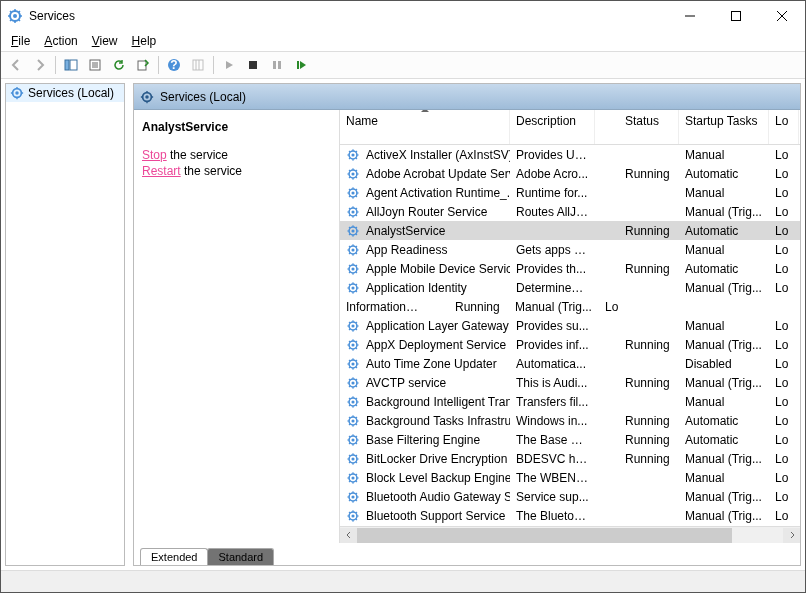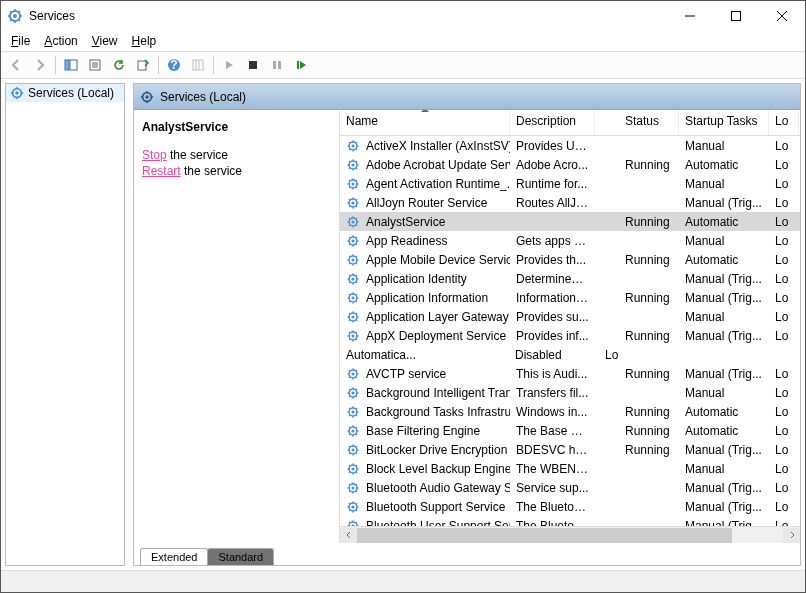--- a/index.html
+++ b/index.html
@@ -29,21 +29,21 @@
 .hdr-row { height: 26px; background: linear-gradient(#c6d9ec, #9fbcd9); display: flex; align-items: center; padding-left: 6px; gap: 6px; color: #000; border-bottom: 1px solid #8fa8c0; }
 .hdr-row span { font-size: 12px; }
 
 .content-row { flex: 1; display: flex; overflow: hidden; }
 .detailpane { width: 205px; padding: 10px 10px 10px 8px; overflow: hidden; }
 .detailpane .stitle { font-weight: bold; margin-bottom: 14px; font-size: 12px; white-space: nowrap; }
 .detailpane a { color: #ec4899; text-decoration: underline; cursor: pointer; }
 .detailpane .line { margin-bottom: 2px; }
 
 .listwrap { flex: 1; display: flex; flex-direction: column; border-left: 1px solid #ddd; overflow: hidden; }
-.colheaders { height: 26px; display: flex; border-bottom: 1px solid #ddd; background: #fff; }
+.colheaders { height: 35px; display: flex; border-bottom: 1px solid #ddd; background: #fff; }
 .colheaders .ch { padding: 4px 6px; border-right: 1px solid #eee; white-space: nowrap; overflow: hidden; text-overflow: ellipsis; cursor: default; position: relative; }
 .colheaders .ch.sorted::after { content: ""; position: absolute; top: -2px; left: 50%; transform: translateX(-50%); border-left: 4px solid transparent; border-right: 4px solid transparent; border-bottom: 4px solid #666; }
 
 .rows { flex: 1; overflow-x: auto; overflow-y: scroll; }
 .svc-row { display: flex; align-items: center; height: 19px; white-space: nowrap; cursor: default; }
 .svc-row.sel { background: #d9d9d9; }
 .svc-row .cell { padding: 0 6px; overflow: hidden; text-overflow: ellipsis; }
 .svc-row .cell.name { display: flex; align-items: center; gap: 4px; }
 .sicon { width: 16px; flex-shrink: 0; display: flex; align-items: center; }
 
@@ -338,30 +338,20 @@
                   </svg>
                 </span>
                 <span>Application Identity</span>
               </div>
               <div class="cell w-desc">Determines ...</div>
               <div class="cell w-status"></div>
               <div class="cell w-startup">Manual (Trig...</div>
               <div class="cell w-log">Lo</div>
             </div>
             <div class="svc-row">
-              <div class="cell name w-name">
-                <span class="sicon">
-                  <svg viewBox="0 0 16 16">
-                    <circle cx="8" cy="8" r="4.5" fill="none" stroke="#4a90d9" stroke-width="1.8"></circle>
-                    <circle cx="8" cy="8" r="1.8" fill="#4a90d9"></circle>
-                    <path d="M8 1.5v2M8 12.5v2M1.5 8h2M12.5 8h2M3.4 3.4l1.4 1.4M11.2 11.2l1.4 1.4M3.4 12.6l1.4-1.4M11.2 4.8l1.4-1.4" stroke="#4a90d9" stroke-width="1.3"></path>
-                  </svg>
-                </span>
-                <span>Application Information</span>
-              </div>
               <div class="cell w-desc">Information t...</div>
               <div class="cell w-status">Running</div>
               <div class="cell w-startup">Manual (Trig...</div>
               <div class="cell w-log">Lo</div>
             </div>
             <div class="svc-row">
               <div class="cell name w-name">
                 <span class="sicon">
                   <svg viewBox="0 0 16 16">
                     <circle cx="8" cy="8" r="4.5" fill="none" stroke="#4a90d9" stroke-width="1.8"></circle>
@@ -386,20 +376,30 @@
                   </svg>
                 </span>
                 <span>AppX Deployment Service (...</span>
               </div>
               <div class="cell w-desc">Provides inf...</div>
               <div class="cell w-status">Running</div>
               <div class="cell w-startup">Manual (Trig...</div>
               <div class="cell w-log">Lo</div>
             </div>
             <div class="svc-row">
+              <div class="cell name w-name">
+                <span class="sicon">
+                  <svg viewBox="0 0 16 16">
+                    <circle cx="8" cy="8" r="4.5" fill="none" stroke="#4a90d9" stroke-width="1.8"></circle>
+                    <circle cx="8" cy="8" r="1.8" fill="#4a90d9"></circle>
+                    <path d="M8 1.5v2M8 12.5v2M1.5 8h2M12.5 8h2M3.4 3.4l1.4 1.4M11.2 11.2l1.4 1.4M3.4 12.6l1.4-1.4M11.2 4.8l1.4-1.4" stroke="#4a90d9" stroke-width="1.3"></path>
+                  </svg>
+                </span>
+                <span>Auto Time Zone Updater</span>
+              </div>
               <div class="cell w-desc">Automatica...</div>
               <div class="cell w-status"></div>
               <div class="cell w-startup">Disabled</div>
               <div class="cell w-log">Lo</div>
             </div>
             <div class="svc-row">
               <div class="cell name w-name">
                 <span class="sicon">
                   <svg viewBox="0 0 16 16">
                     <circle cx="8" cy="8" r="4.5" fill="none" stroke="#4a90d9" stroke-width="1.8"></circle>

